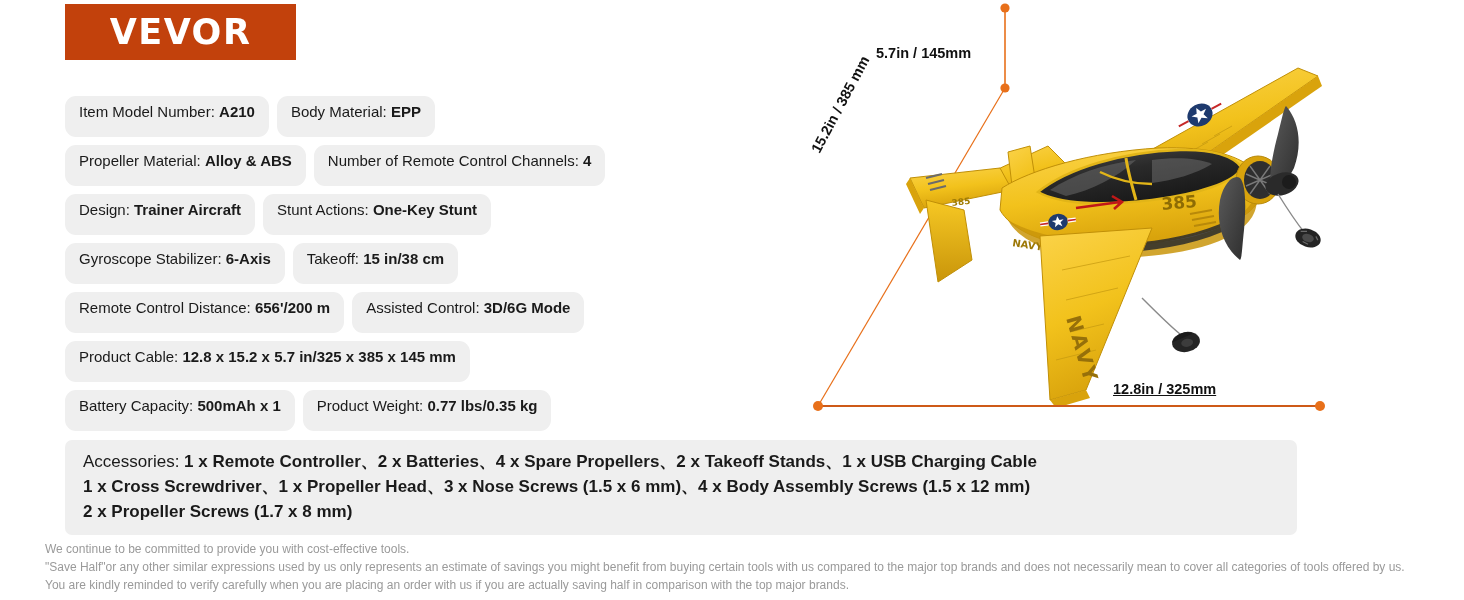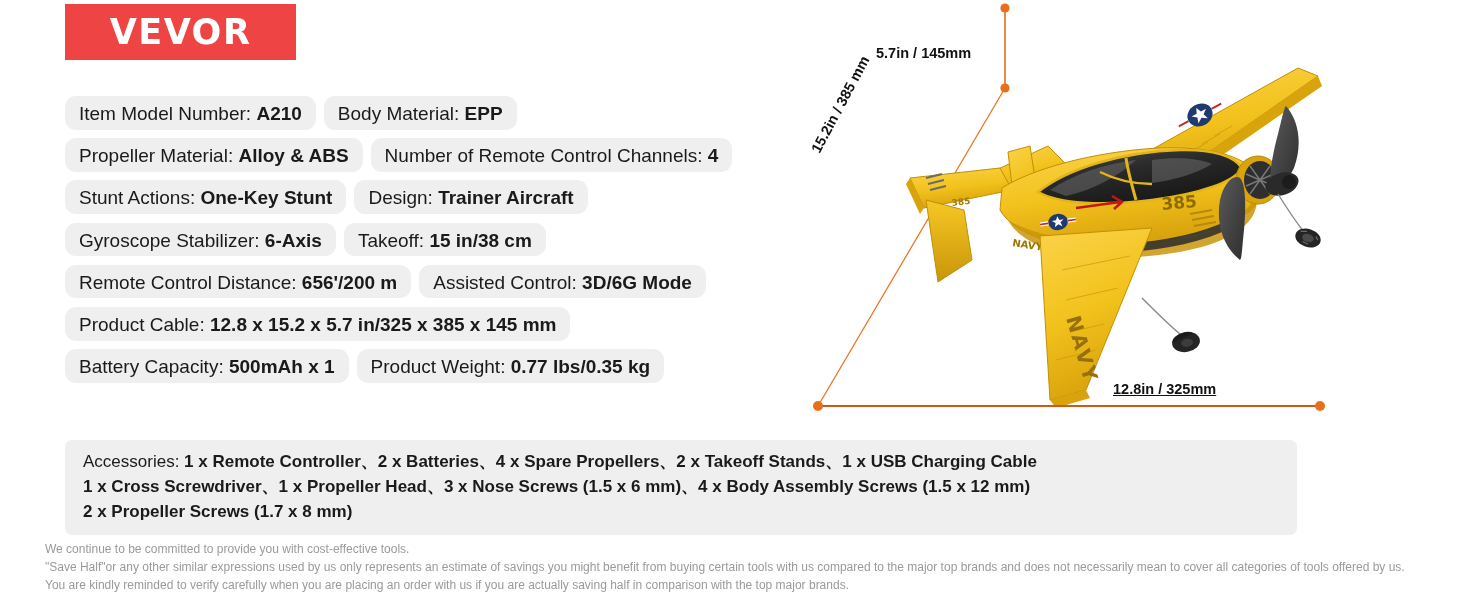--- a/index.html
+++ b/index.html
@@ -19,21 +19,21 @@
     overflow: hidden;
   }
 
   
   #brand-logo {
     position: absolute;
     left: 65px;
     top: 4px;
     width: 231px;
     height: 56px;
-    background: #ef4444;
+    background: #c2410c;
     display: flex;
     align-items: center;
     justify-content: center;
   }
   #brand-logo .wordmark {
     color: #ffffff;
     font-family: "DejaVu Sans", sans-serif;
     font-weight: 700;
     font-size: 35px;
     letter-spacing: 1.5px;
@@ -47,22 +47,22 @@
     width: 760px;
   }
   .spec-row {
     display: flex;
     align-items: flex-start;
     margin-bottom: 8.5px;
   }
   .spec-pill {
     background: #EFEFEF;
     border-radius: 11px;
-    padding: 6px 14px 3px 14px;
-    font-size: 19px;
+    padding: 6px 14px 15px 14px;
+    font-size: 15px;
     color: #1a1a1a;
     line-height: 1.3;
     white-space: nowrap;
     margin-right: 8px;
   }
   .spec-pill .k { font-weight: 400; }
   .spec-pill .v { font-weight: 700; }
 
   
   #accessories-block {
@@ -161,24 +161,24 @@
       <div class="spec-pill">
         <span class="k">Propeller Material: </span><span class="v">Alloy &amp; ABS</span>
       </div>
       <div class="spec-pill">
         <span class="k">Number of Remote Control Channels: </span><span class="v">4</span>
       </div>
     </div>
 
     <div class="spec-row">
       <div class="spec-pill">
+        <span class="k">Design: </span><span class="v">Trainer Aircraft</span>
+      </div>
+      <div class="spec-pill">
         <span class="k">Stunt Actions: </span><span class="v">One-Key Stunt</span>
-      </div>
-      <div class="spec-pill">
-        <span class="k">Design: </span><span class="v">Trainer Aircraft</span>
       </div>
     </div>
 
     <div class="spec-row">
       <div class="spec-pill">
         <span class="k">Gyroscope Stabilizer: </span><span class="v">6-Axis</span>
       </div>
       <div class="spec-pill">
         <span class="k">Takeoff: </span><span class="v">15 in/38 cm</span>
       </div>

